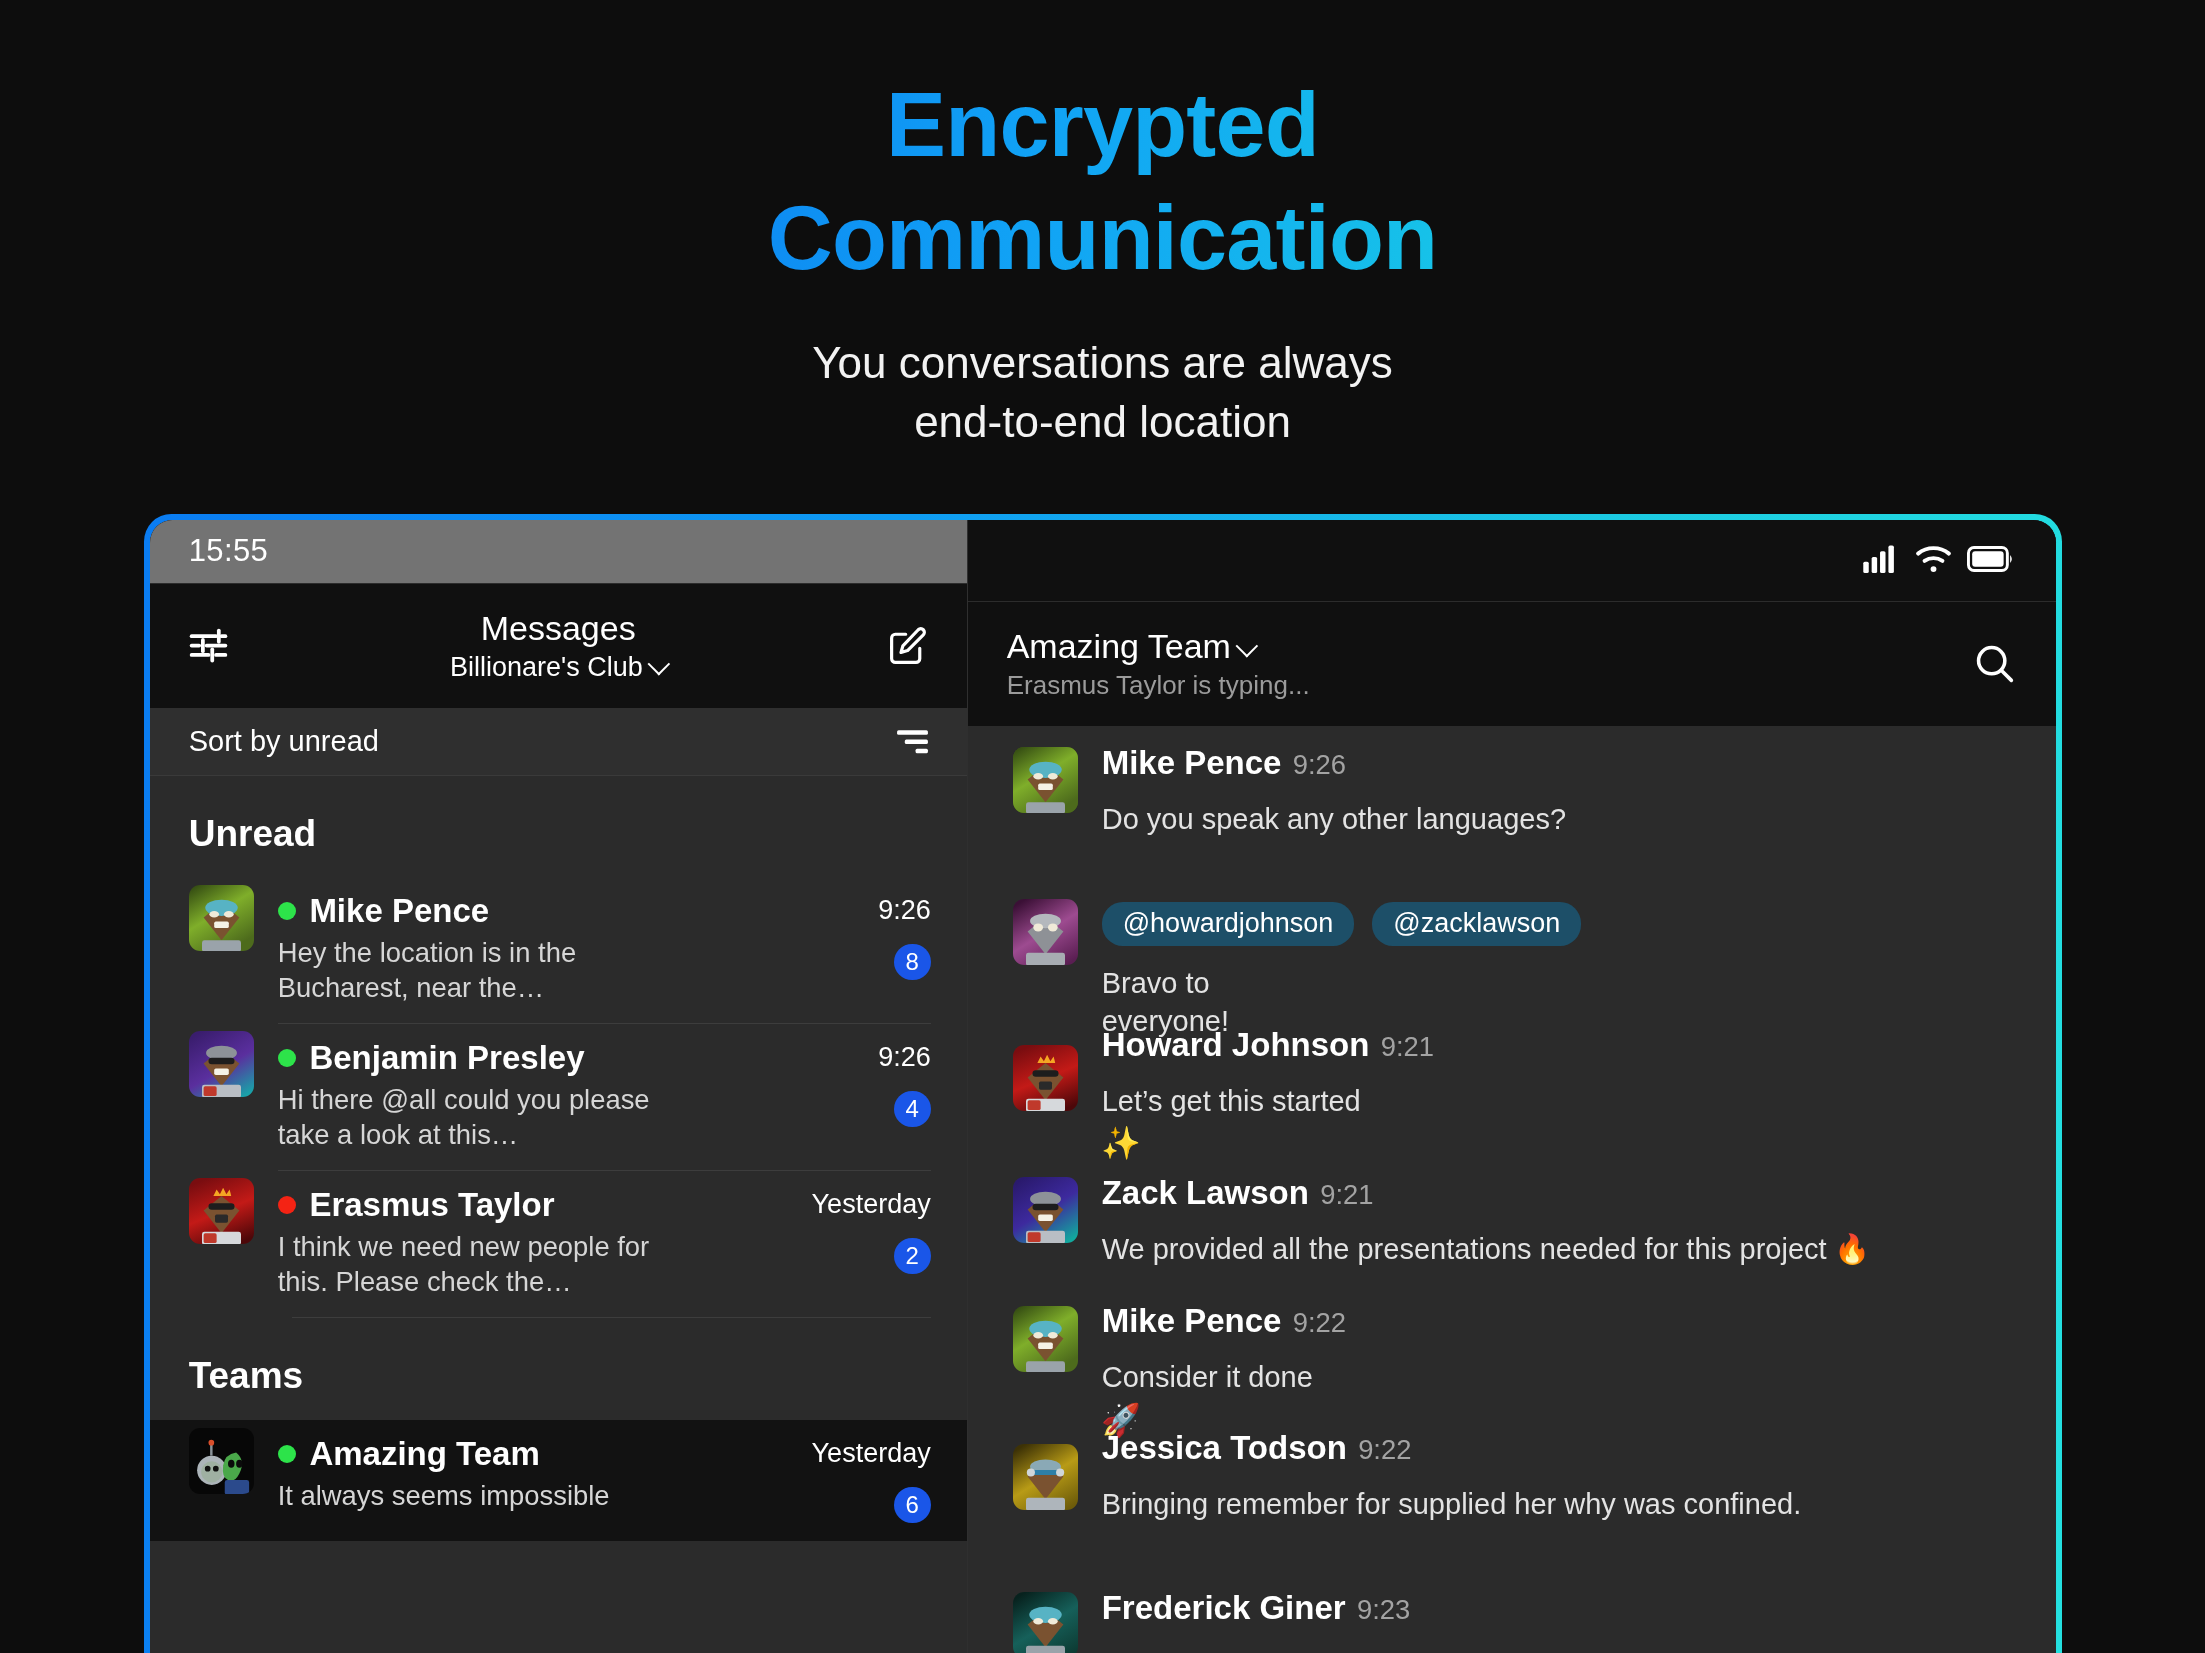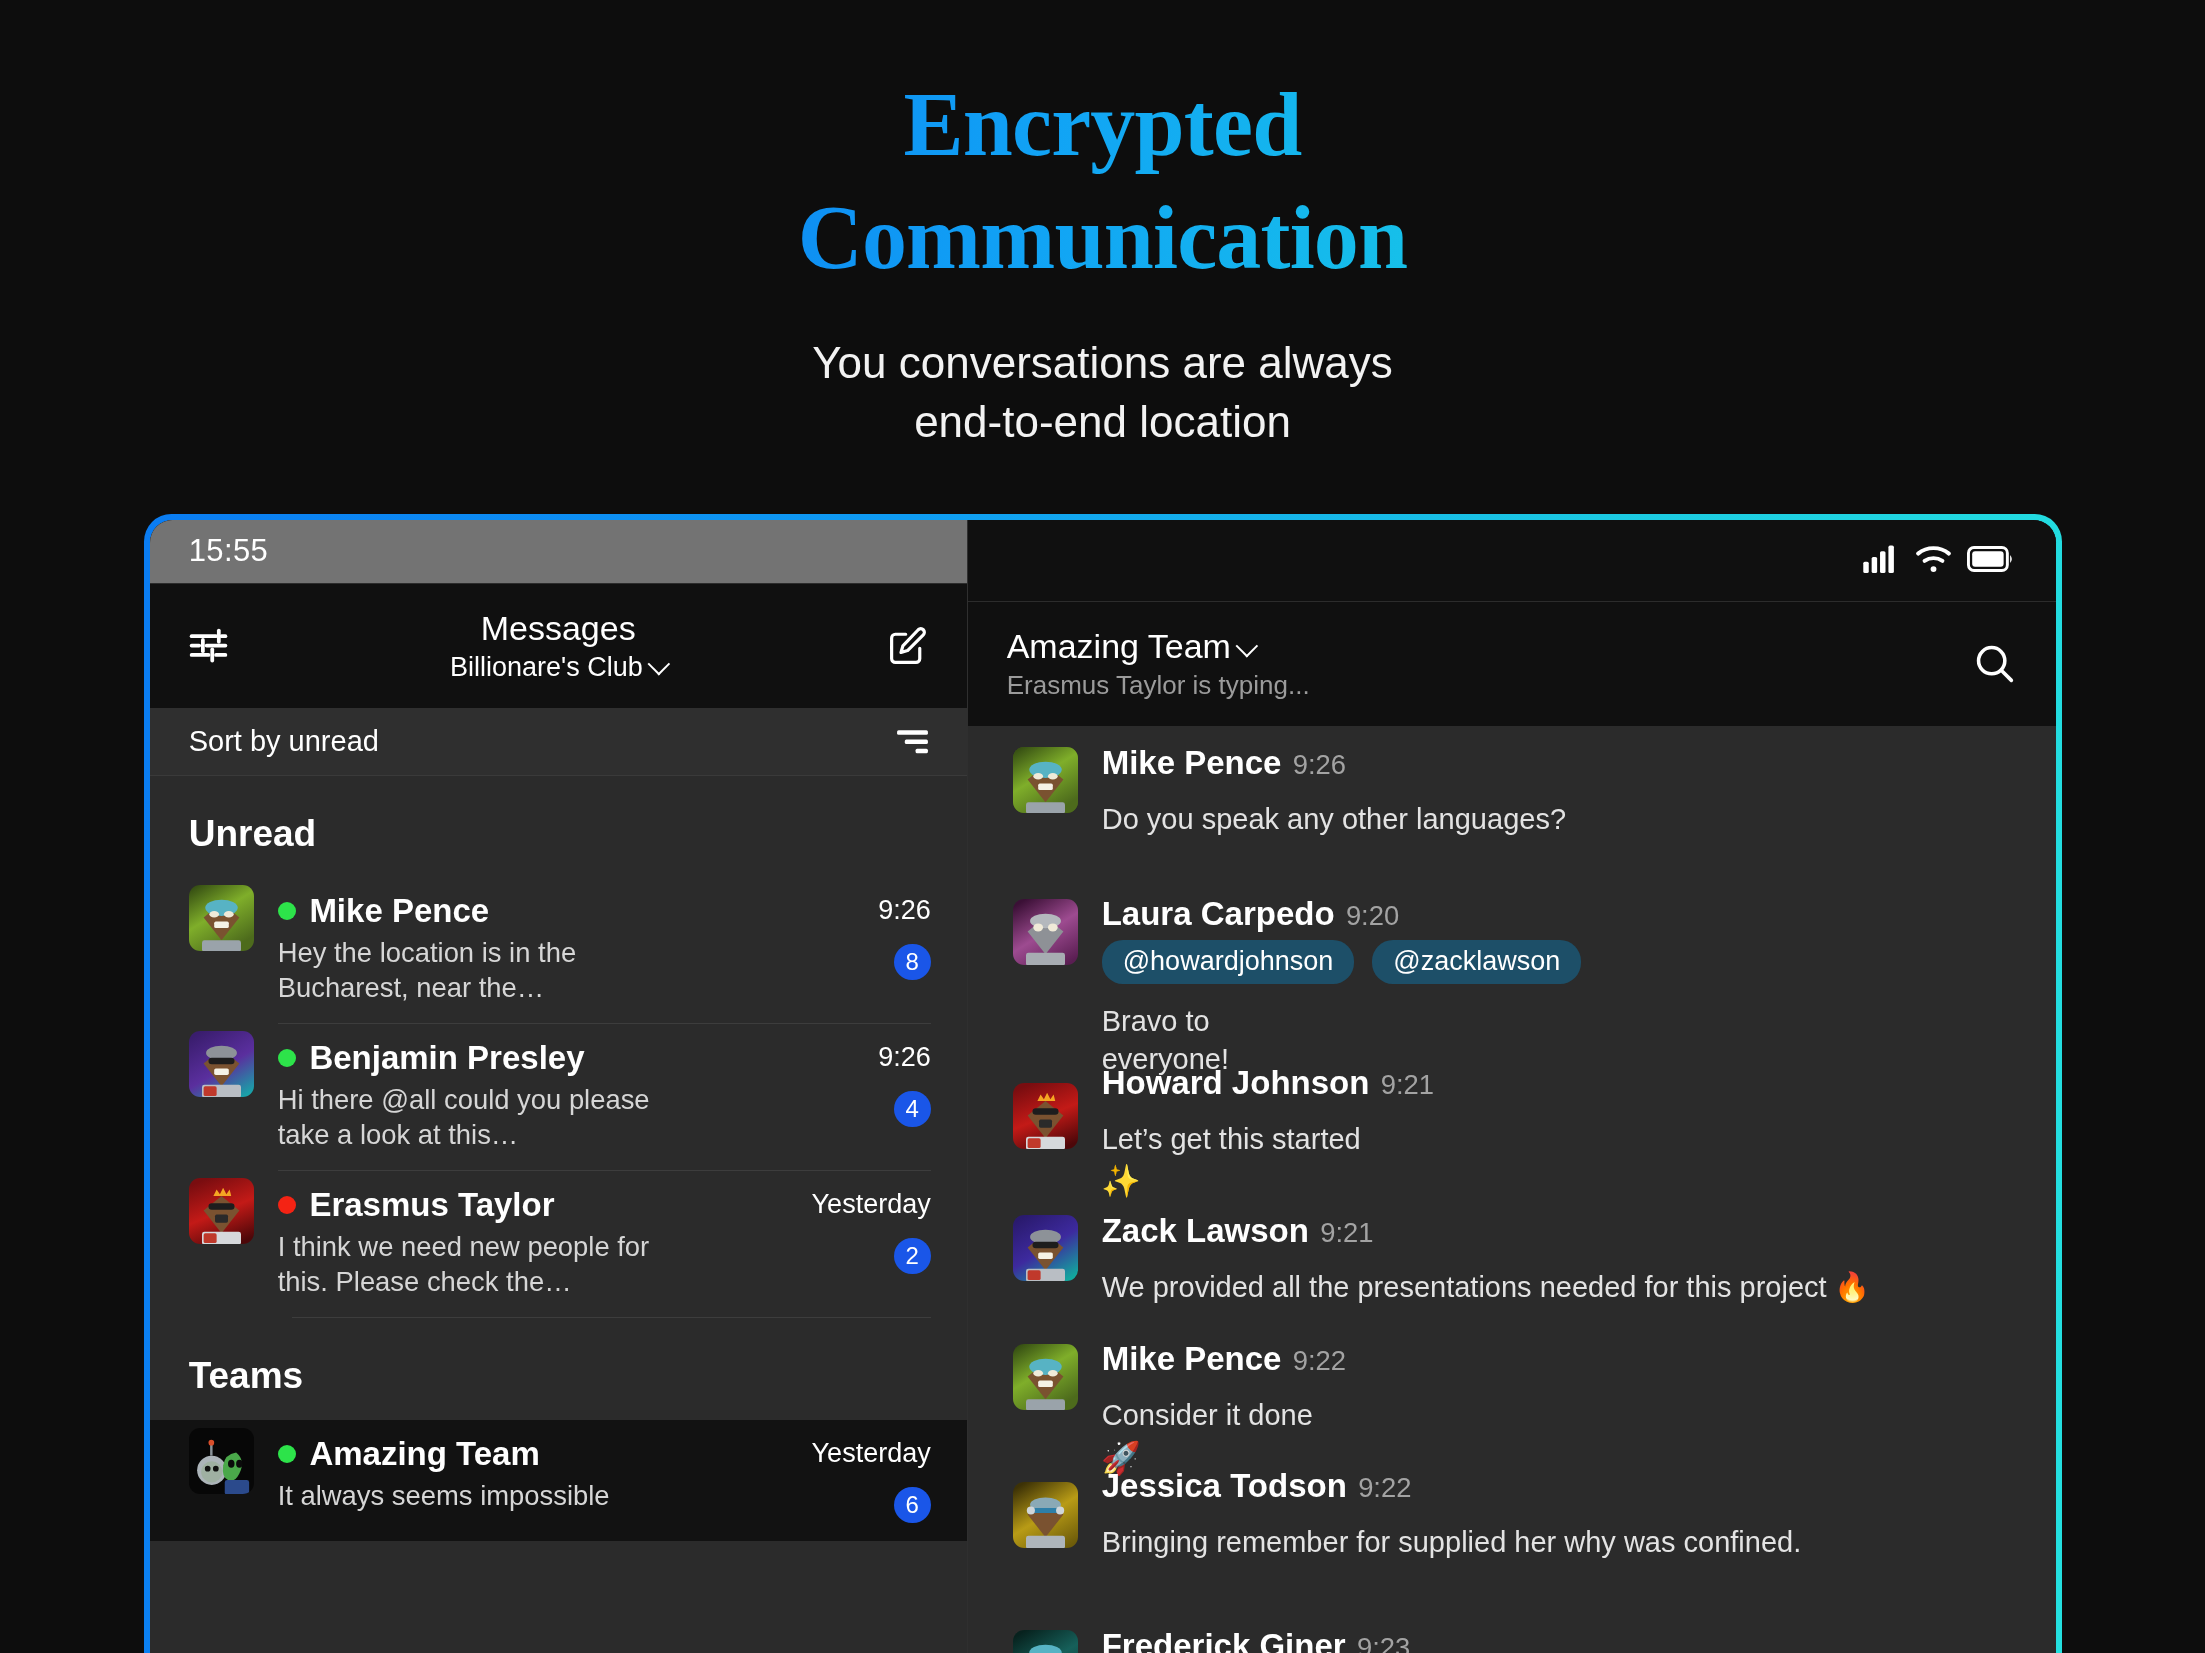--- a/index.html
+++ b/index.html
@@ -25,21 +25,20 @@
     font-size: 90px;
     font-weight: bold;
     line-height: 1.25;
     letter-spacing: -0.8px;
     margin: 0 auto;
     max-width: 1211px;
     background: linear-gradient(100deg, #0a74f0 0%, #11a3f5 45%, #1ad7e0 100%);
     -webkit-background-clip: text;
     background-clip: text;
     color: transparent;
-    font-family: Liberation Serif, serif;
     -webkit-text-fill-color: transparent;
   }
   .hero-title .l2 { display: block; }
   .hero-sub {
     margin-top: 39px;
     font-size: 44px;
     line-height: 1.35;
     color: #f2f2f2;
     font-weight: 400;
   }
@@ -578,24 +577,20 @@
                 </defs>
             <rect width="80" height="82" fill="url(#g4)"></rect>
             <path d="M40 22 L62 40 L40 68 L18 40 Z" fill="#8e9196"></path>
             <ellipse cx="40" cy="27" rx="19" ry="9" fill="#b4b8bd"></ellipse>
             <ellipse cx="31" cy="35" rx="6" ry="5" fill="#f0ead8"></ellipse>
                 <ellipse cx="49" cy="35" rx="6" ry="5" fill="#f0ead8"></ellipse>
             <rect x="16" y="66" width="48" height="16" rx="3" fill="#a7acb2"></rect>
           </svg>
         </div>
         <div class="msg-body">
-          <div class="msg-head">
-            <span class="msg-name">Laura Carpedo</span>
-            <span class="msg-time">9:20</span>
-          </div>
           <div class="mentions">
             <span class="mention">@howardjohnson</span>
             <span class="mention">@zacklawson</span>
           </div>
           <div class="msg-text narrow">Bravo to everyone!</div>
         </div>
       </div>
 
       <div class="msg" style="margin-top:-27.4px">
         <div class="avatar" style="margin-top:19.4px">

